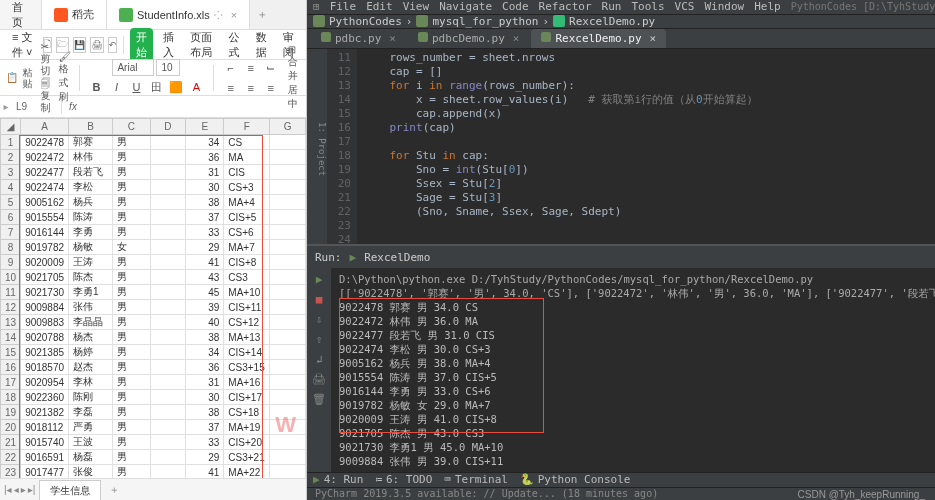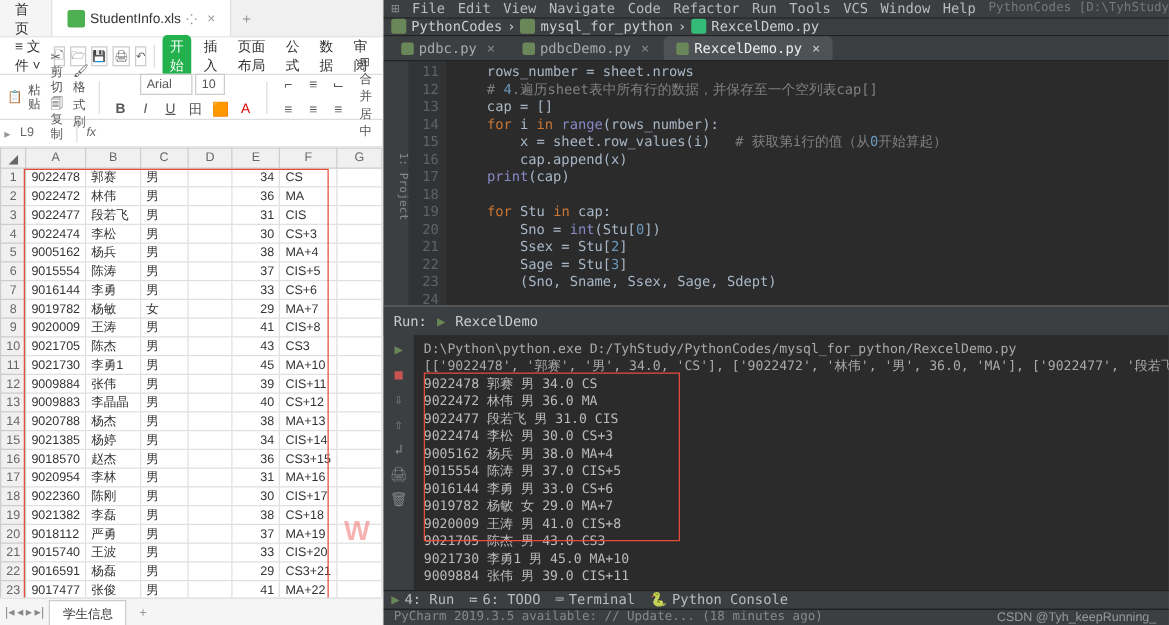--- a/index.html
+++ b/index.html
@@ -36,21 +36,21 @@
 .sheetbar .stab{padding:3px 10px;background:#fff;border:1px solid #ccc;border-bottom:none;margin-top:1px}
 .sheetbar .plus{padding:3px 8px;color:#888}
 .right{flex:1;height:500px;display:flex;flex-direction:column;background:#2b2b2b;color:#bbb;font-family:Consolas,monospace;font-size:11px}
 .r-menubar{display:flex;align-items:center;height:22px;background:#3c3f41;padding:0 6px;gap:10px;color:#bbb;font-size:11px;border-bottom:1px solid #222}
 .r-menubar .m{cursor:pointer}
 .r-menubar .rest{margin-left:auto;color:#777;font-size:10px;overflow:hidden;white-space:nowrap}
 .r-bread{display:flex;align-items:center;height:22px;background:#3c3f41;padding:0 6px;gap:4px;color:#ccc;font-size:11px;border-bottom:1px solid #222}
 .r-bread .seg{display:flex;align-items:center;gap:4px}
 .r-bread .fico{width:12px;height:12px;display:inline-block;background:#6a8759;border-radius:2px}
 .r-tabs{display:flex;align-items:center;height:22px;background:#3c3f41;padding:0 4px;gap:2px;border-bottom:1px solid #222}
-.r-tab{padding:3px 10px;color:#aaa;display:flex;align-items:center;gap:4px;font-size:11px;border-radius:4px 4px 0 0}
+.r-tab{padding:3px 10px;color:#aaa;display:flex;gap:4px;font-size:11px;border-radius:4px 4px 0 0}
 .r-tab.active{background:#4e5254;color:#eee}
 .r-tab .dot{width:10px;height:10px;background:#6a8759;border-radius:2px;display:inline-block}
 .editor{display:flex;flex:0 0 195px;background:#2b2b2b;overflow:hidden}
 .lno{width:30px;background:#313335;color:#606366;text-align:right;padding:2px 6px 2px 2px;font-size:11px;line-height:14px}
 .code{flex:1;padding:2px 6px;font-size:11px;line-height:14px;white-space:pre;color:#a9b7c6}
 .kw{color:#cc7832}
 .cm{color:#808080}
 .nu{color:#6897bb}
 .sidebar{width:20px;background:#3c3f41;color:#888;display:flex;flex-direction:column;align-items:center;padding-top:4px;font-size:9px;writing-mode:vertical-rl;gap:30px}
 .runpanel{flex:1;display:flex;flex-direction:column;background:#2b2b2b;border-top:2px solid #555}
@@ -75,20 +75,24 @@
 </style>
 </head>
 <body>
 <div class="app">
 <div class="left">
   <div class="tabs">
     <div class="tab home">
           <span>首页</span>
         </div>
     <div class="tab">
+          <span class="ic-ds"></span>
+          <span>稻壳</span>
+        </div>
+    <div class="tab">
           <span class="ic-xls"></span>
           <span>StudentInfo.xls</span>
           <span style="color:#999">⁘</span>
           <span class="close">×</span>
         </div>
     <div class="addtab">＋</div>
   </div>
   <div class="menubar">
     <span class="mbtn">≡ <span>文件</span> ˅</span>
     <span class="mini">🗋</span>
@@ -470,21 +474,20 @@
         </div>
 
   </div>
   <div class="editor">
     <div class="sidebar">
       <span>1: Project</span>
 
     </div>
     <div class="lno" id="lno">11<br>12<br>13<br>14<br>15<br>16<br>17<br>18<br>19<br>20<br>21<br>22<br>23<br>24<br>25<br>26<br></div>
     <div class="code" id="code">    rows_number = sheet.nrows
-<span class="cm">    # <span class="nu">4</span>.遍历sheet表中所有行的数据，并保存至一个空列表cap[]</span>
     cap = []
     <span class="kw">for</span> i <span class="kw">in</span> <span style="color:#8888c6">range</span>(rows_number):
         x = sheet.row_values(i)   <span class="cm"># 获取第i行的值（从<span class="nu">0</span>开始算起）</span>
         cap.append(x)
     <span style="color:#8888c6">print</span>(cap)
 
     <span class="kw">for</span> Stu <span class="kw">in</span> cap:
         Sno = <span style="color:#8888c6">int</span>(Stu[<span class="nu">0</span>])
         Ssex = Stu[<span class="nu">2</span>]
         Sage = Stu[<span class="nu">3</span>]

